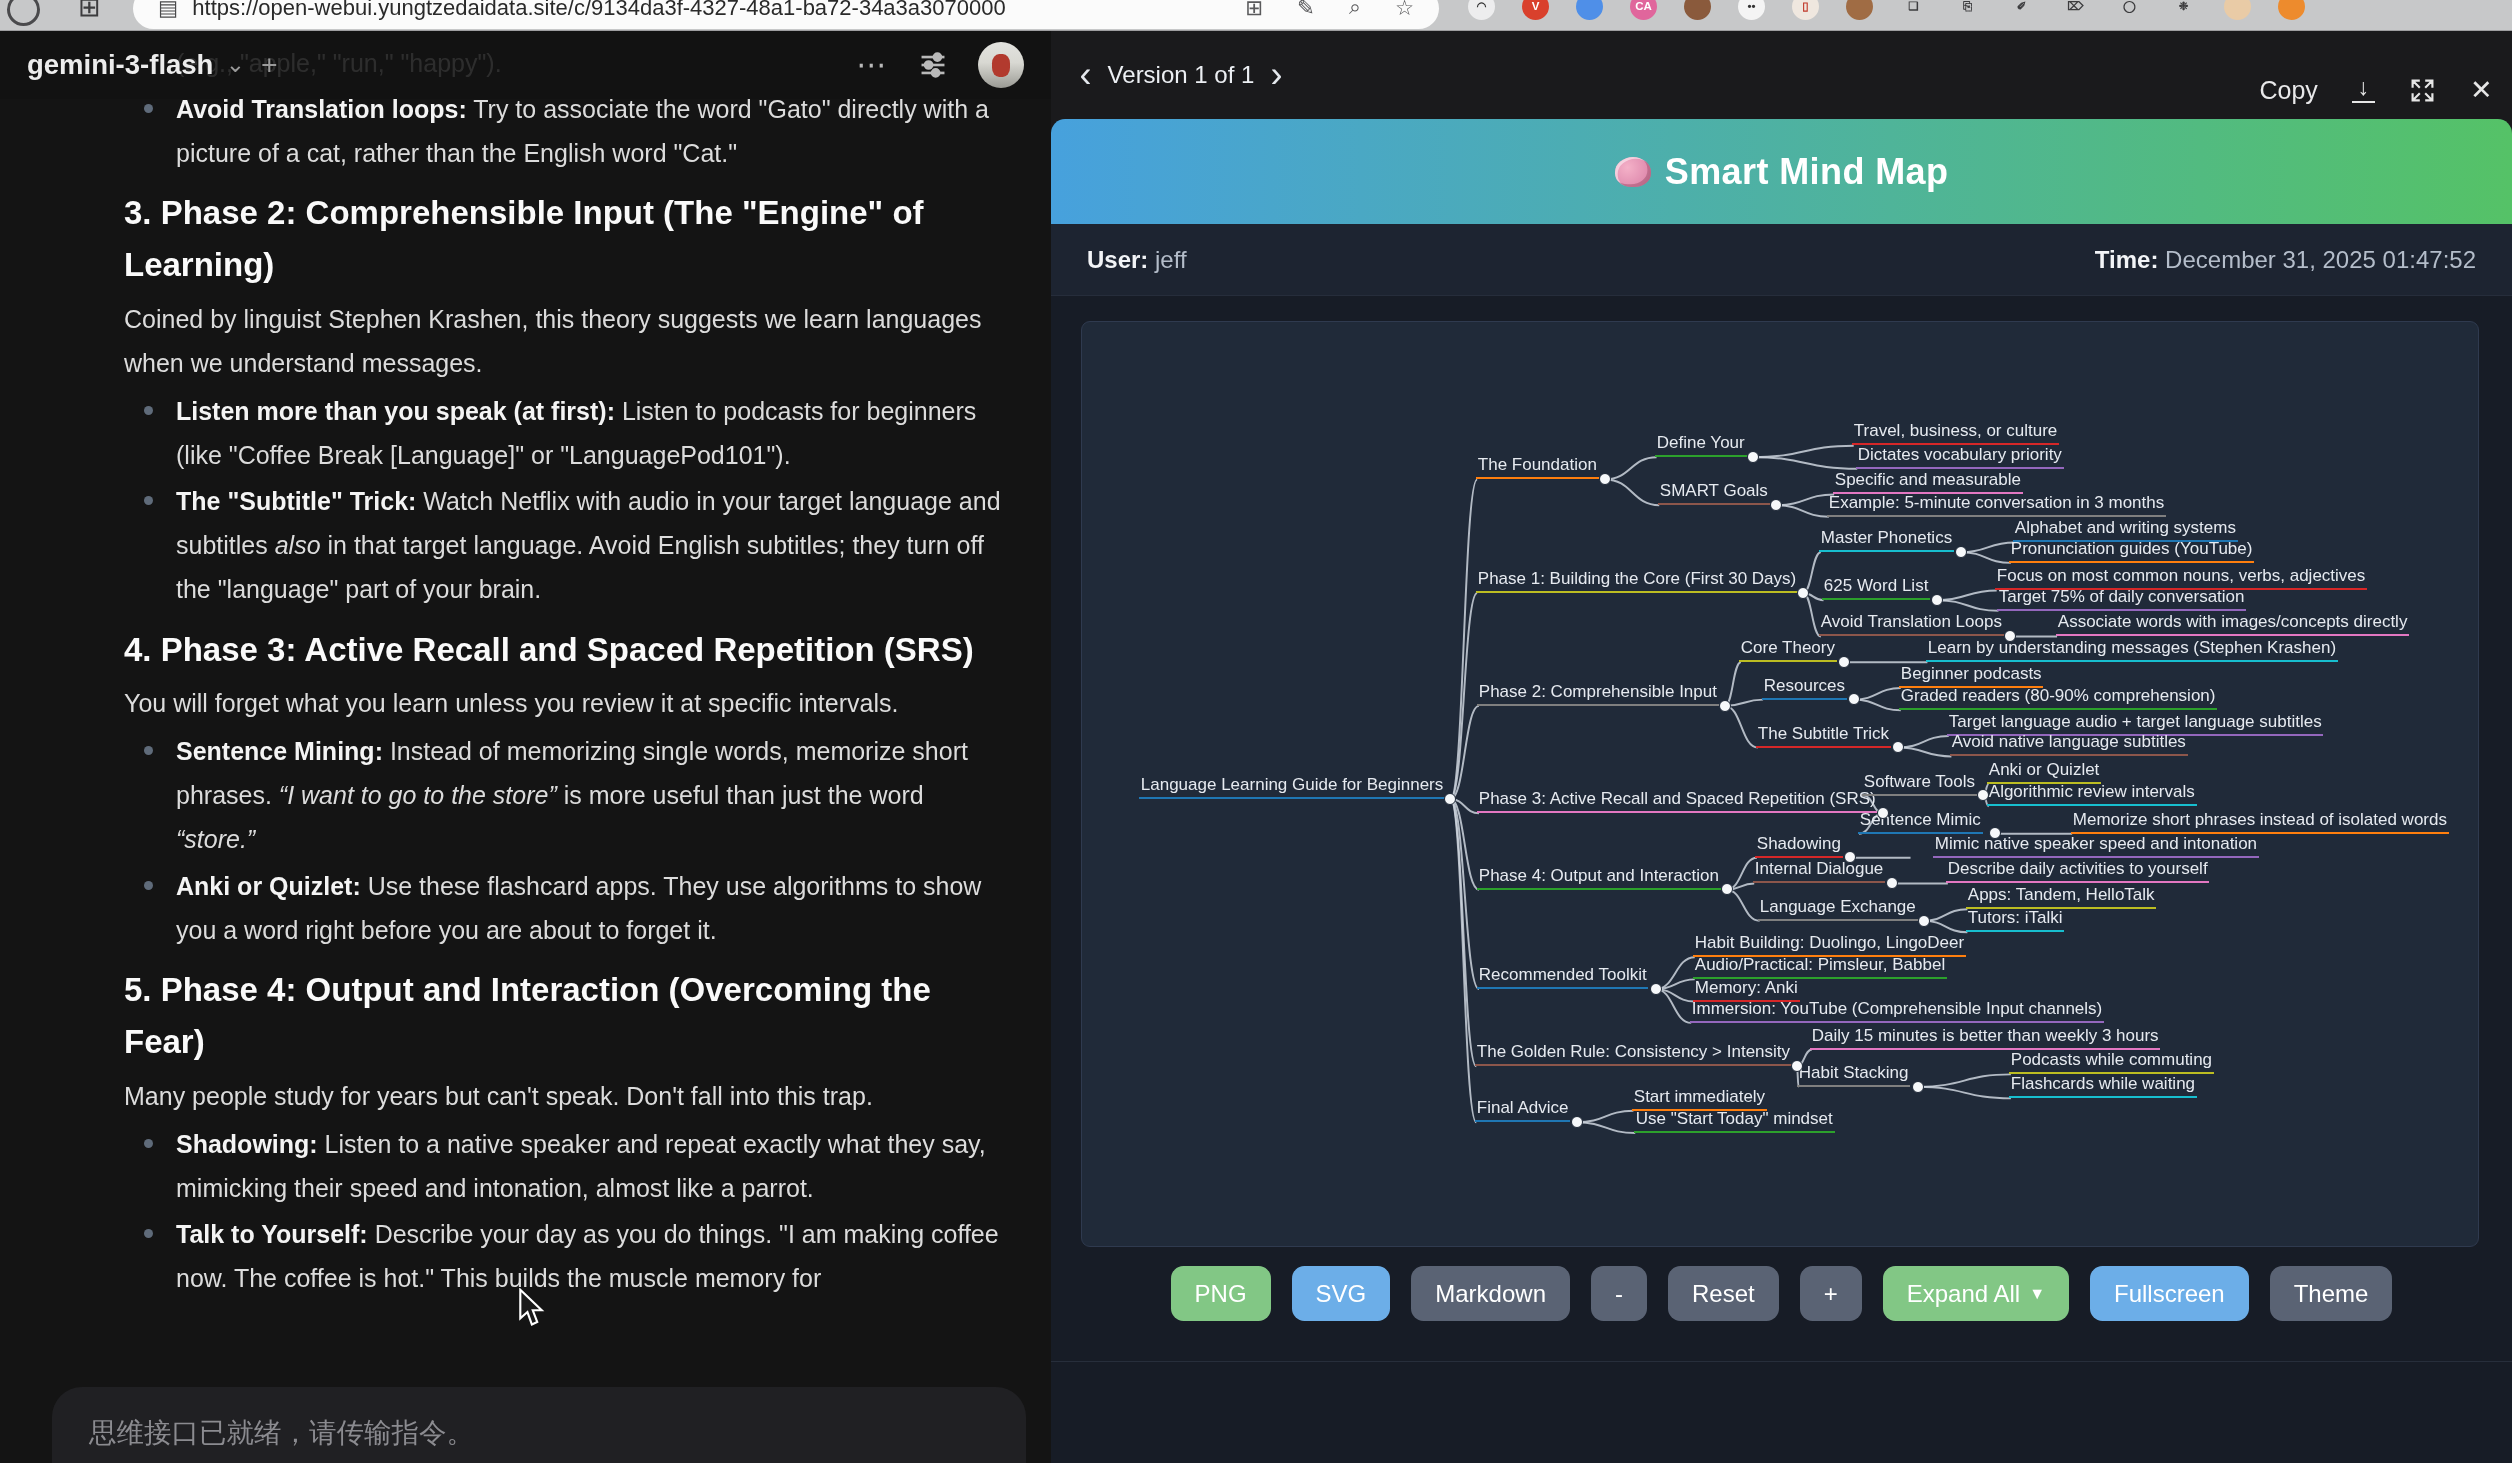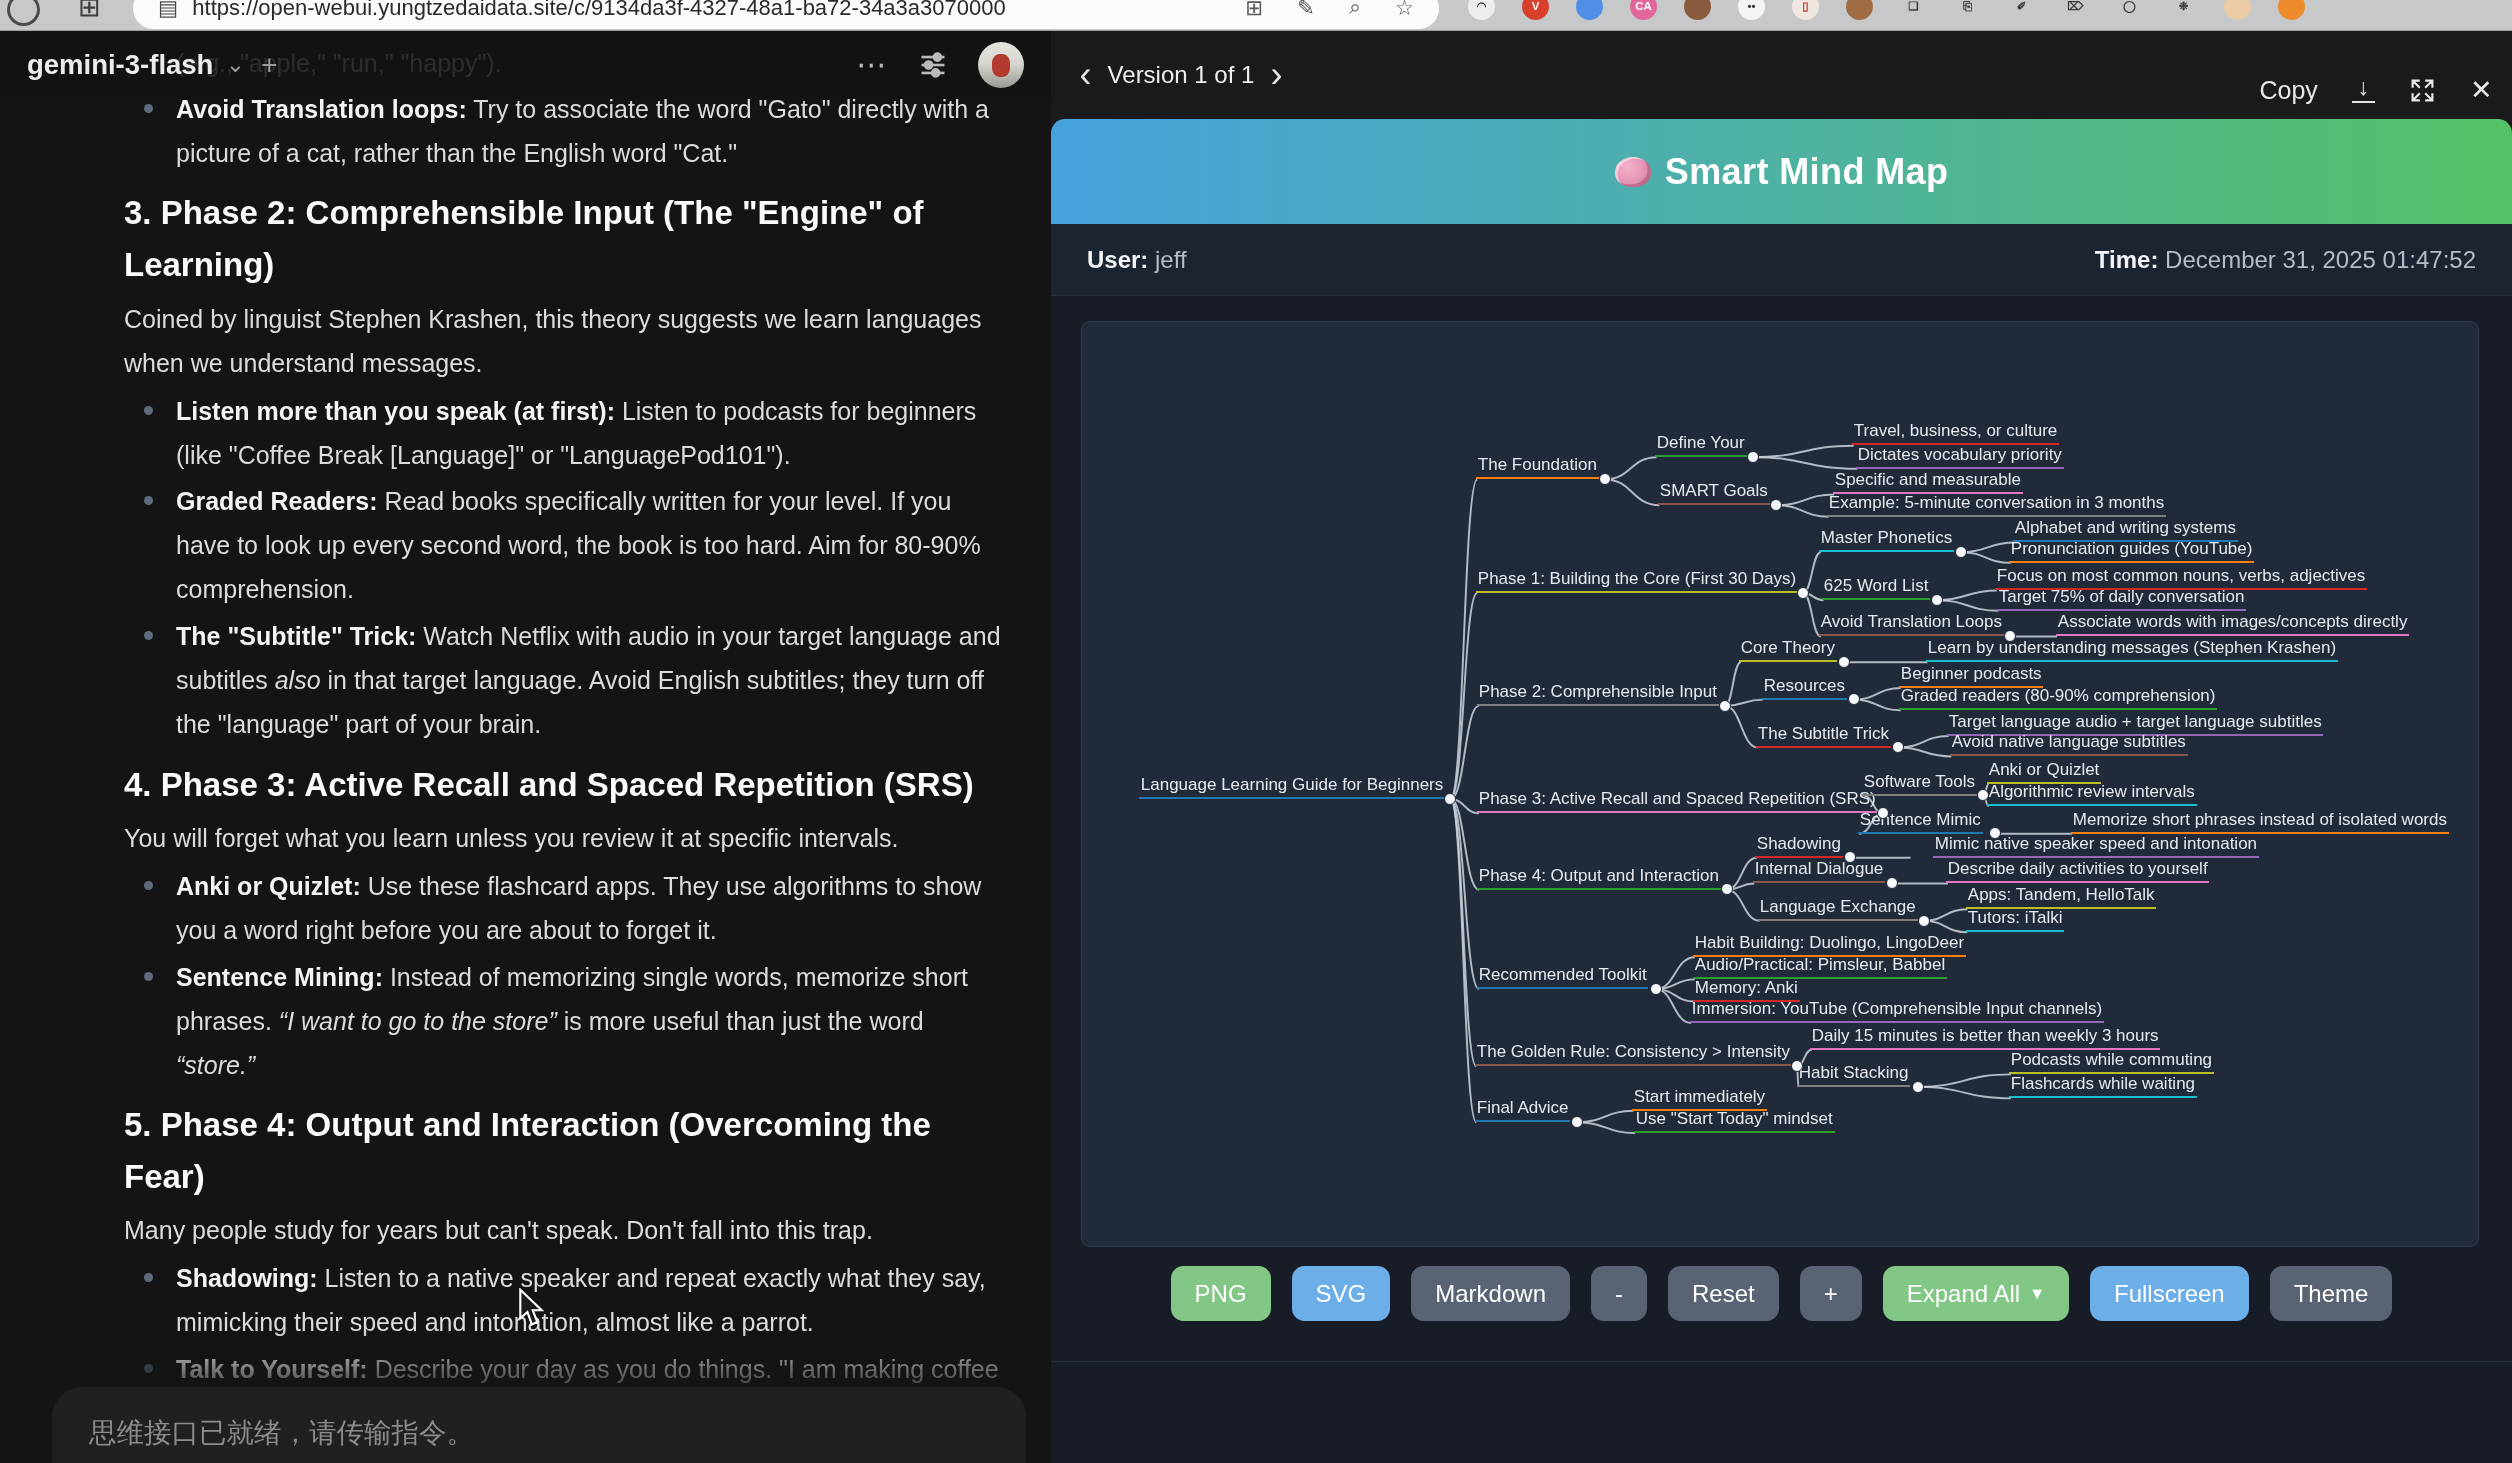--- a/index.html
+++ b/index.html
@@ -119,26 +119,25 @@
     </div>
 </div>
 
 <div id="left">
   <div class="chat-col">
       <div class="ghost">(e.g., "apple," "run," "happy").</div>
       <div class="bullet"><span class="dot"></span><b>Avoid Translation loops:</b> Try to associate the word "Gato" directly with a picture of a cat, rather than the English word "Cat."</div>
       <div class="cblock-h3">3. Phase 2: Comprehensible Input (The "Engine" of Learning)</div>
       <div class="cblock-p">Coined by linguist Stephen Krashen, this theory suggests we learn languages when we understand messages.</div>
       <div class="bullet"><span class="dot"></span><b>Listen more than you speak (at first):</b> Listen to podcasts for beginners (like "Coffee Break [Language]" or "LanguagePod101").</div>
-      <div class="bullet"><span class="dot"></span><b>Graded Readers:</b> Read books specifically written for your level. If you have to look up every second word, the book is too hard. Aim for 80-90% comprehension.</div>
       <div class="bullet"><span class="dot"></span><b>The "Subtitle" Trick:</b> Watch Netflix with audio in your target language and subtitles <i>also</i> in that target language. Avoid English subtitles; they turn off the "language" part of your brain.</div>
       <div class="cblock-h3">4. Phase 3: Active Recall and Spaced Repetition (SRS)</div>
       <div class="cblock-p">You will forget what you learn unless you review it at specific intervals.</div>
+      <div class="bullet"><span class="dot"></span><b>Sentence Mining:</b> Instead of memorizing single words, memorize short phrases. <i>“I want to go to the store”</i> is more useful than just the word <i>“store.”</i></div>
       <div class="bullet"><span class="dot"></span><b>Anki or Quizlet:</b> Use these flashcard apps. They use algorithms to show you a word right before you are about to forget it.</div>
-      <div class="bullet"><span class="dot"></span><b>Sentence Mining:</b> Instead of memorizing single words, memorize short phrases. <i>“I want to go to the store”</i> is more useful than just the word <i>“store.”</i></div>
       <div class="cblock-h3">5. Phase 4: Output and Interaction (Overcoming the Fear)</div>
       <div class="cblock-p">Many people study for years but can't speak. Don't fall into this trap.</div>
       <div class="bullet"><span class="dot"></span><b>Shadowing:</b> Listen to a native speaker and repeat exactly what they say, mimicking their speed and intonation, almost like a parrot.</div>
       <div class="bullet"><span class="dot"></span><b>Talk to Yourself:</b> Describe your day as you do things. "I am making coffee now. The coffee is hot." This builds the muscle memory for</div>
     </div>
   <div class="chat-fade"></div>
   <div class="inputbox">
     <div class="ph">思维接口已就绪，请传输指令。</div>
   </div>
   <div class="chat-header">

